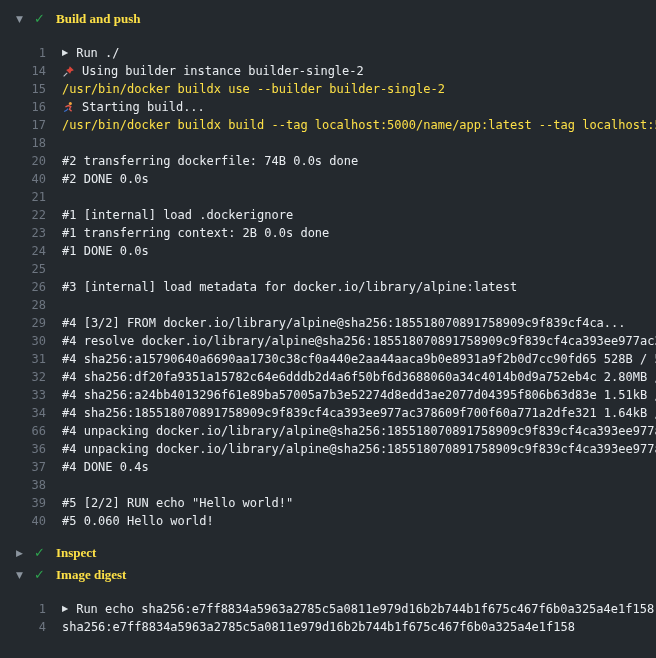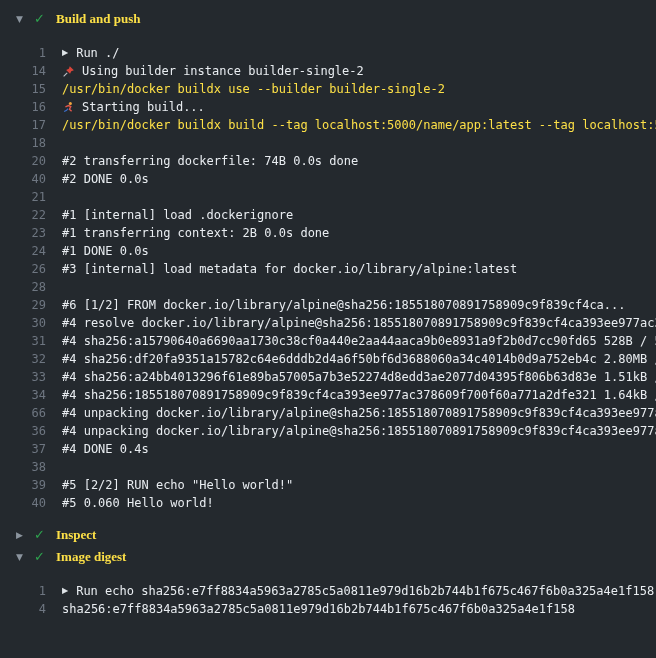--- a/index.html
+++ b/index.html
@@ -152,35 +152,39 @@
   <div class="line">
     <span class="num">23</span>
     <span class="content"><span class="txt">#1 transferring context: 2B 0.0s done</span></span>
   </div>
 
   <div class="line">
     <span class="num">24</span>
     <span class="content"><span class="txt">#1 DONE 0.0s</span></span>
   </div>
 
+  <div class="line">
+    <span class="num">25</span>
+    <span class="content"><span class="txt"></span></span>
+  </div>
 
   <div class="line">
     <span class="num">26</span>
     <span class="content"><span class="txt">#3 [internal] load metadata for docker.io/library/alpine:latest</span></span>
   </div>
 
 
   <div class="line">
     <span class="num">28</span>
     <span class="content"><span class="txt"></span></span>
   </div>
 
   <div class="line">
     <span class="num">29</span>
-    <span class="content"><span class="txt">#6 [1/2] FROM docker.io/library/alpine@sha256:185518070891758909c9f839cf4ca...</span></span>
+    <span class="content"><span class="txt">#4 [3/2] FROM docker.io/library/alpine@sha256:185518070891758909c9f839cf4ca...</span></span>
   </div>
 
   <div class="line">
     <span class="num">30</span>
     <span class="content"><span class="txt">#4 resolve docker.io/library/alpine@sha256:185518070891758909c9f839cf4ca393ee977ac3</span></span>
   </div>
 
   <div class="line">
     <span class="num">31</span>
     <span class="content"><span class="txt">#4 sha256:a15790640a6690aa1730c38cf0a440e2aa44aaca9b0e8931a9f2b0d7cc90fd65 528B / 5</span></span>

